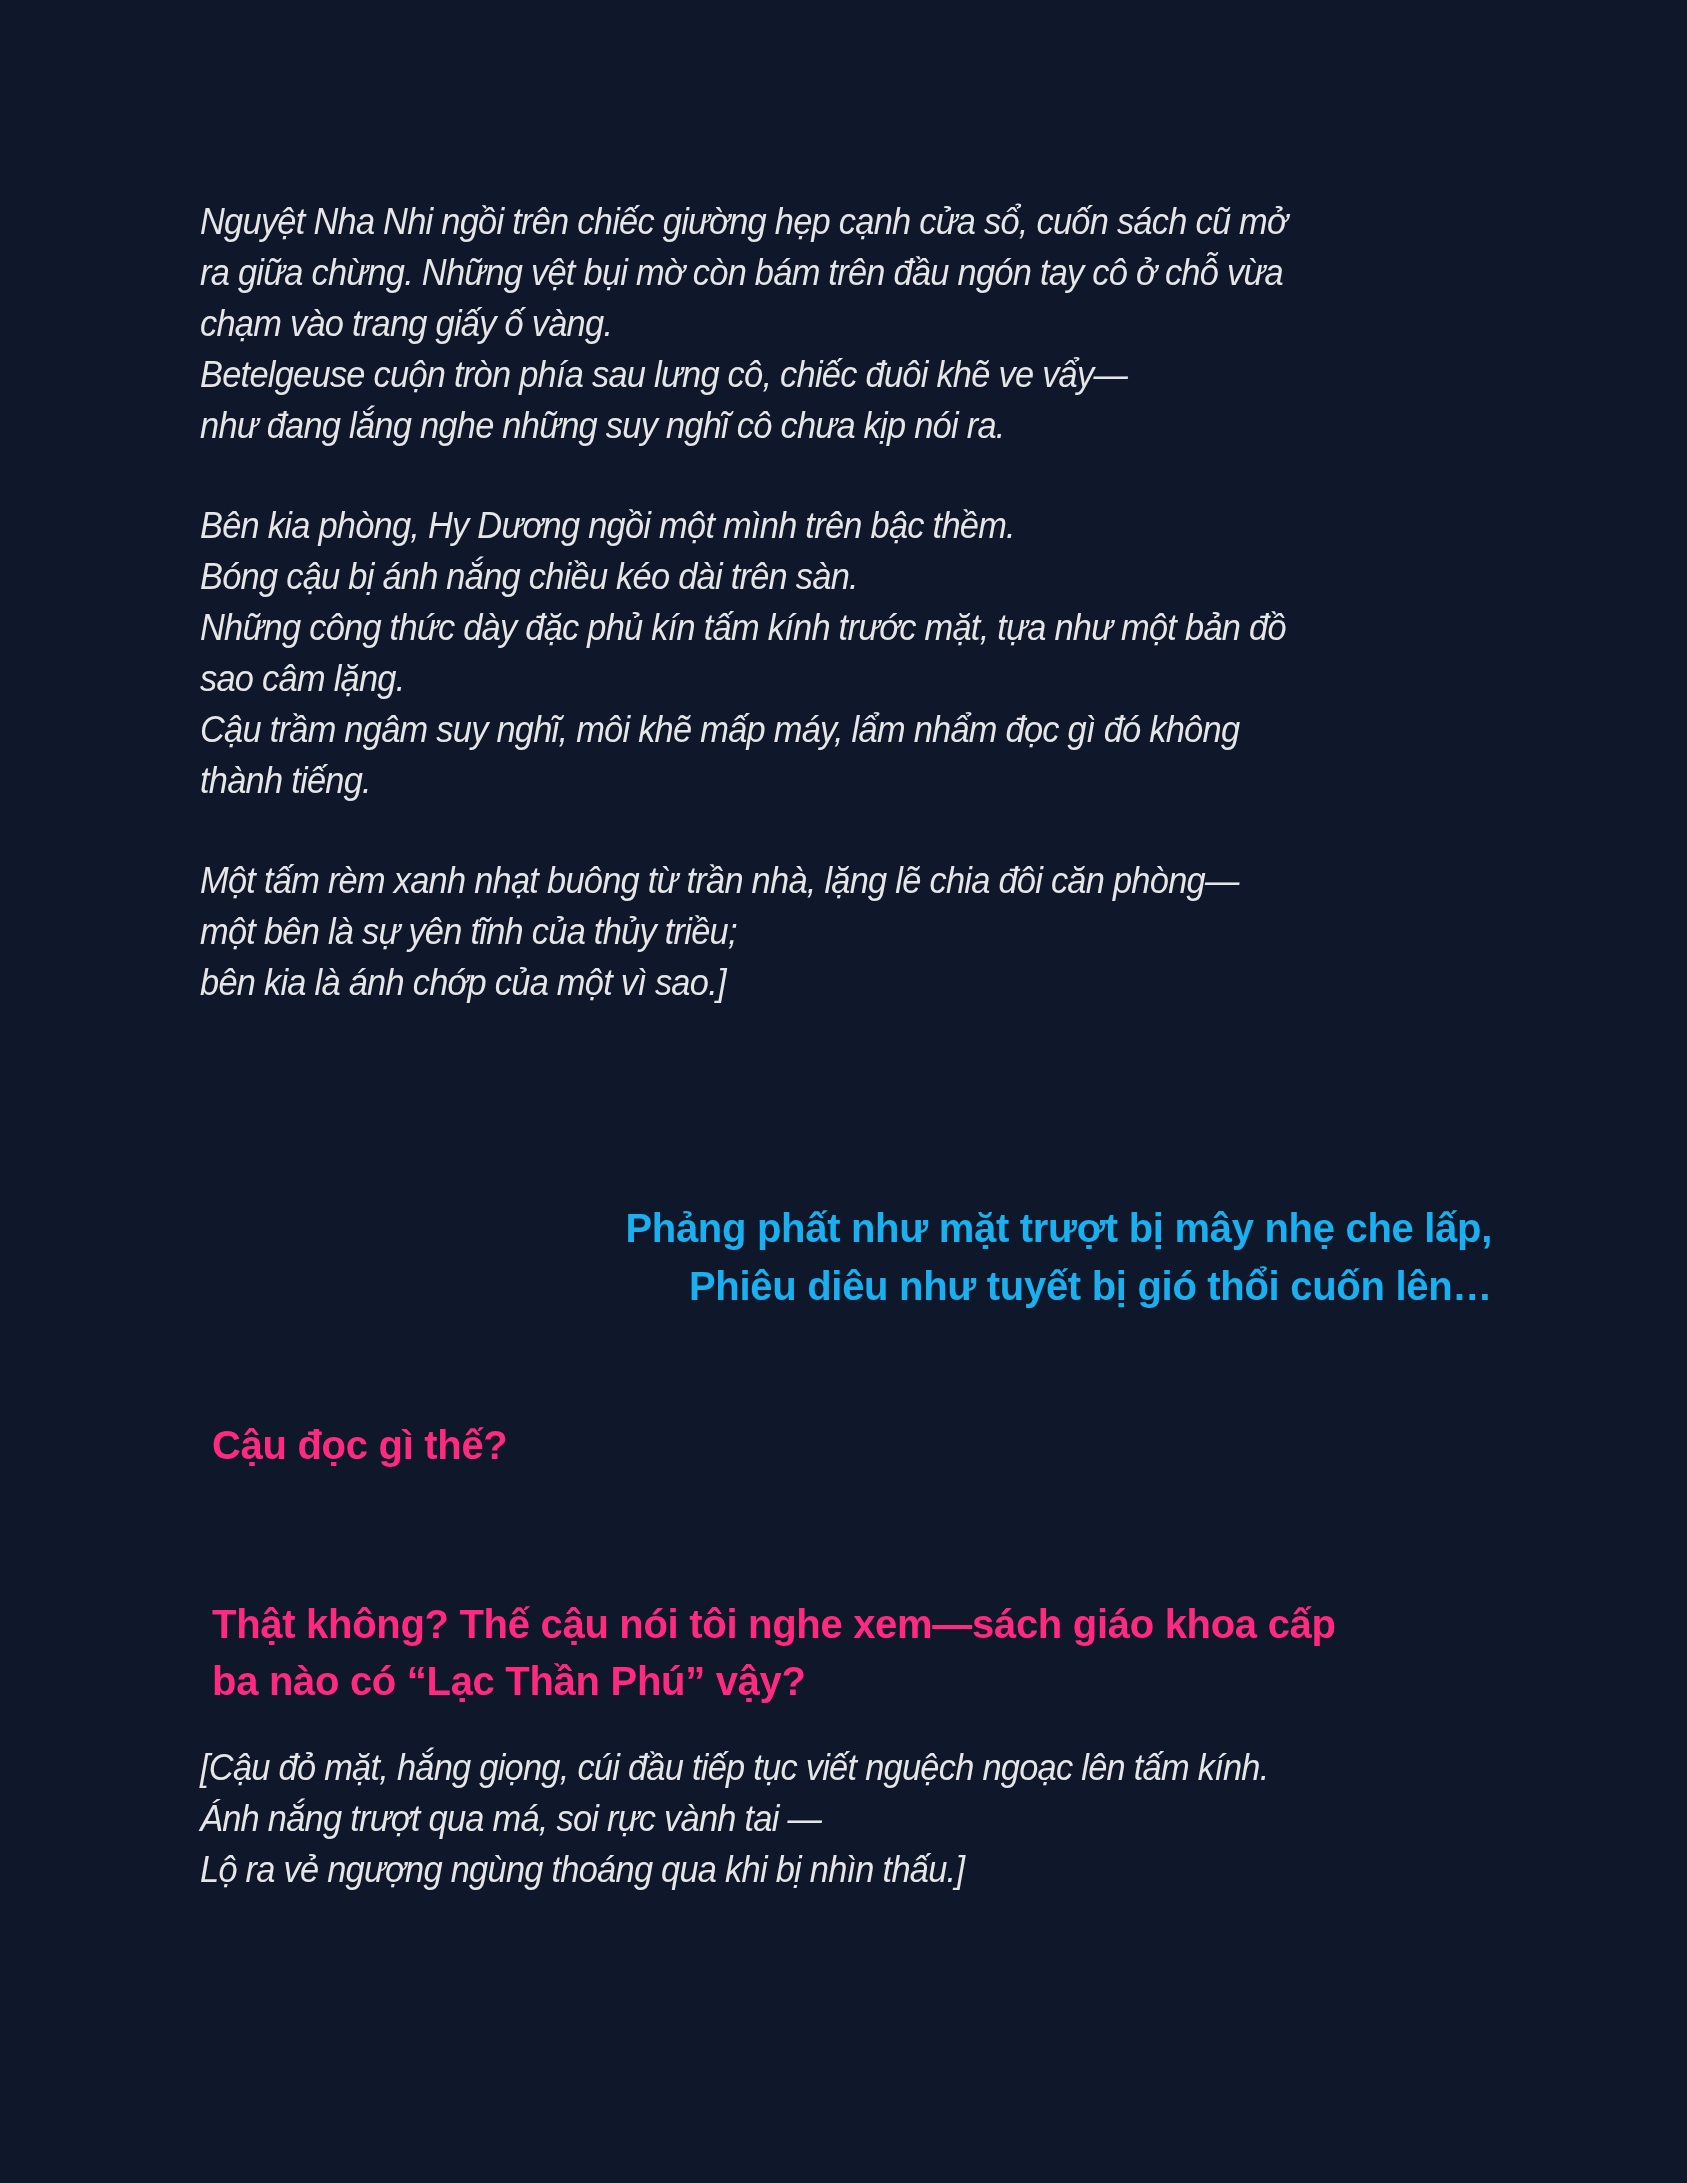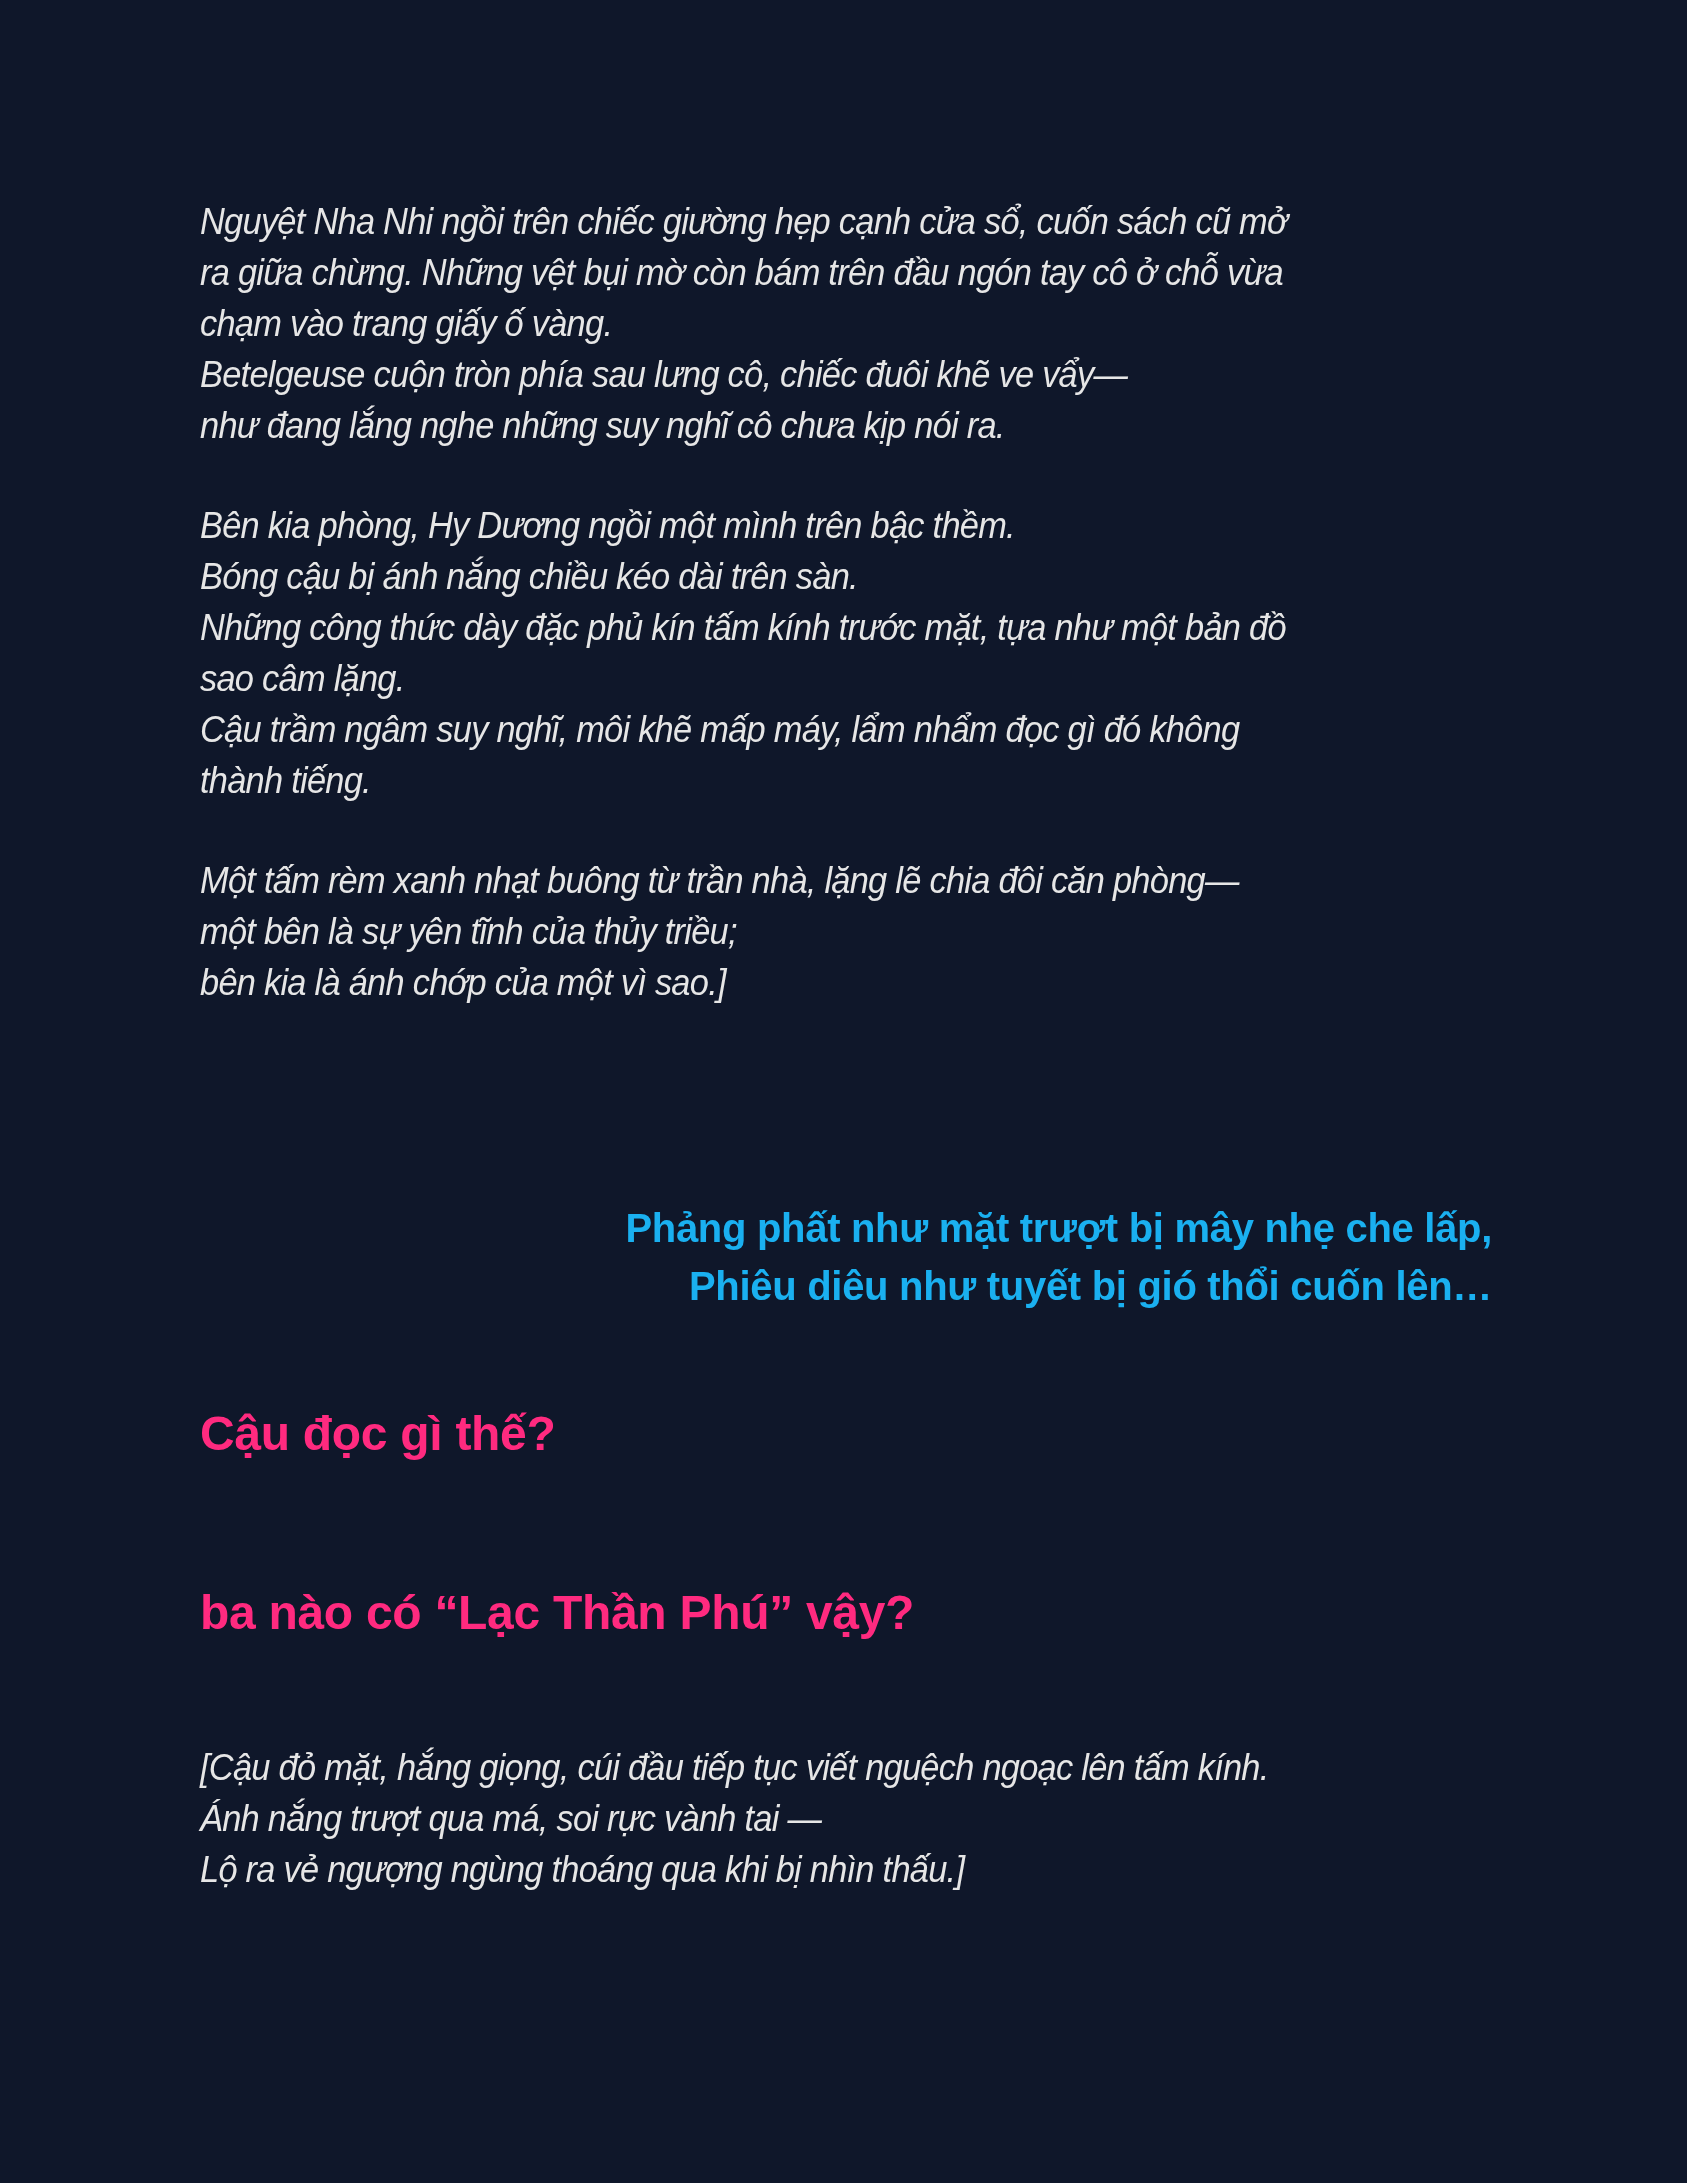--- a/index.html
+++ b/index.html
@@ -41,24 +41,24 @@
       font-weight: bold;
       font-size: 40px;
       line-height: 58px;
       color: #1ab0f0;
       white-space: nowrap;
       letter-spacing: -0.3px;
     }
     .poem .line { display: block; height: 58px; }
     .speech {
       position: absolute;
-      margin: 0;
+      margin: 12px;
       font-family: "Liberation Sans", sans-serif;
       font-weight: bold;
-      font-size: 48px;
+      font-size: 40px;
       line-height: 57px;
       white-space: nowrap;
       letter-spacing: -0.3px;
     }
     .speech .line { display: block; height: 57px; }
     .speech.pink { color: #ff2a7f; left: 200px; }
     .speech.blue { color: #1ab0f0; right: 195px; text-align: right; }
   </style>
 </head>
 <body>
@@ -92,20 +92,21 @@
     <span class="line">Phảng phất như mặt trượt bị mây nhẹ che lấp,</span>
     <span class="line">Phiêu diêu như tuyết bị gió thổi cuốn lên…</span>
   </div>
 
   <div class="speech pink" style="top:1405px;">
     <span class="line">Cậu đọc gì thế?</span>
   </div>
 
 
   <div class="speech pink" style="top:1584px;">
+    <span class="line">Thật không? Thế cậu nói tôi nghe xem—sách giáo khoa cấp</span>
     <span class="line">ba nào có “Lạc Thần Phú” vậy?</span>
   </div>
 
   <div class="narr" style="top:1742px;">
     <span class="line">[Cậu đỏ mặt, hắng giọng, cúi đầu tiếp tục viết nguệch ngoạc lên tấm kính.</span>
     <span class="line">Ánh nắng trượt qua má, soi rực vành tai —</span>
     <span class="line">Lộ ra vẻ ngượng ngùng thoáng qua khi bị nhìn thấu.]</span>
   </div>
 
 </div>

